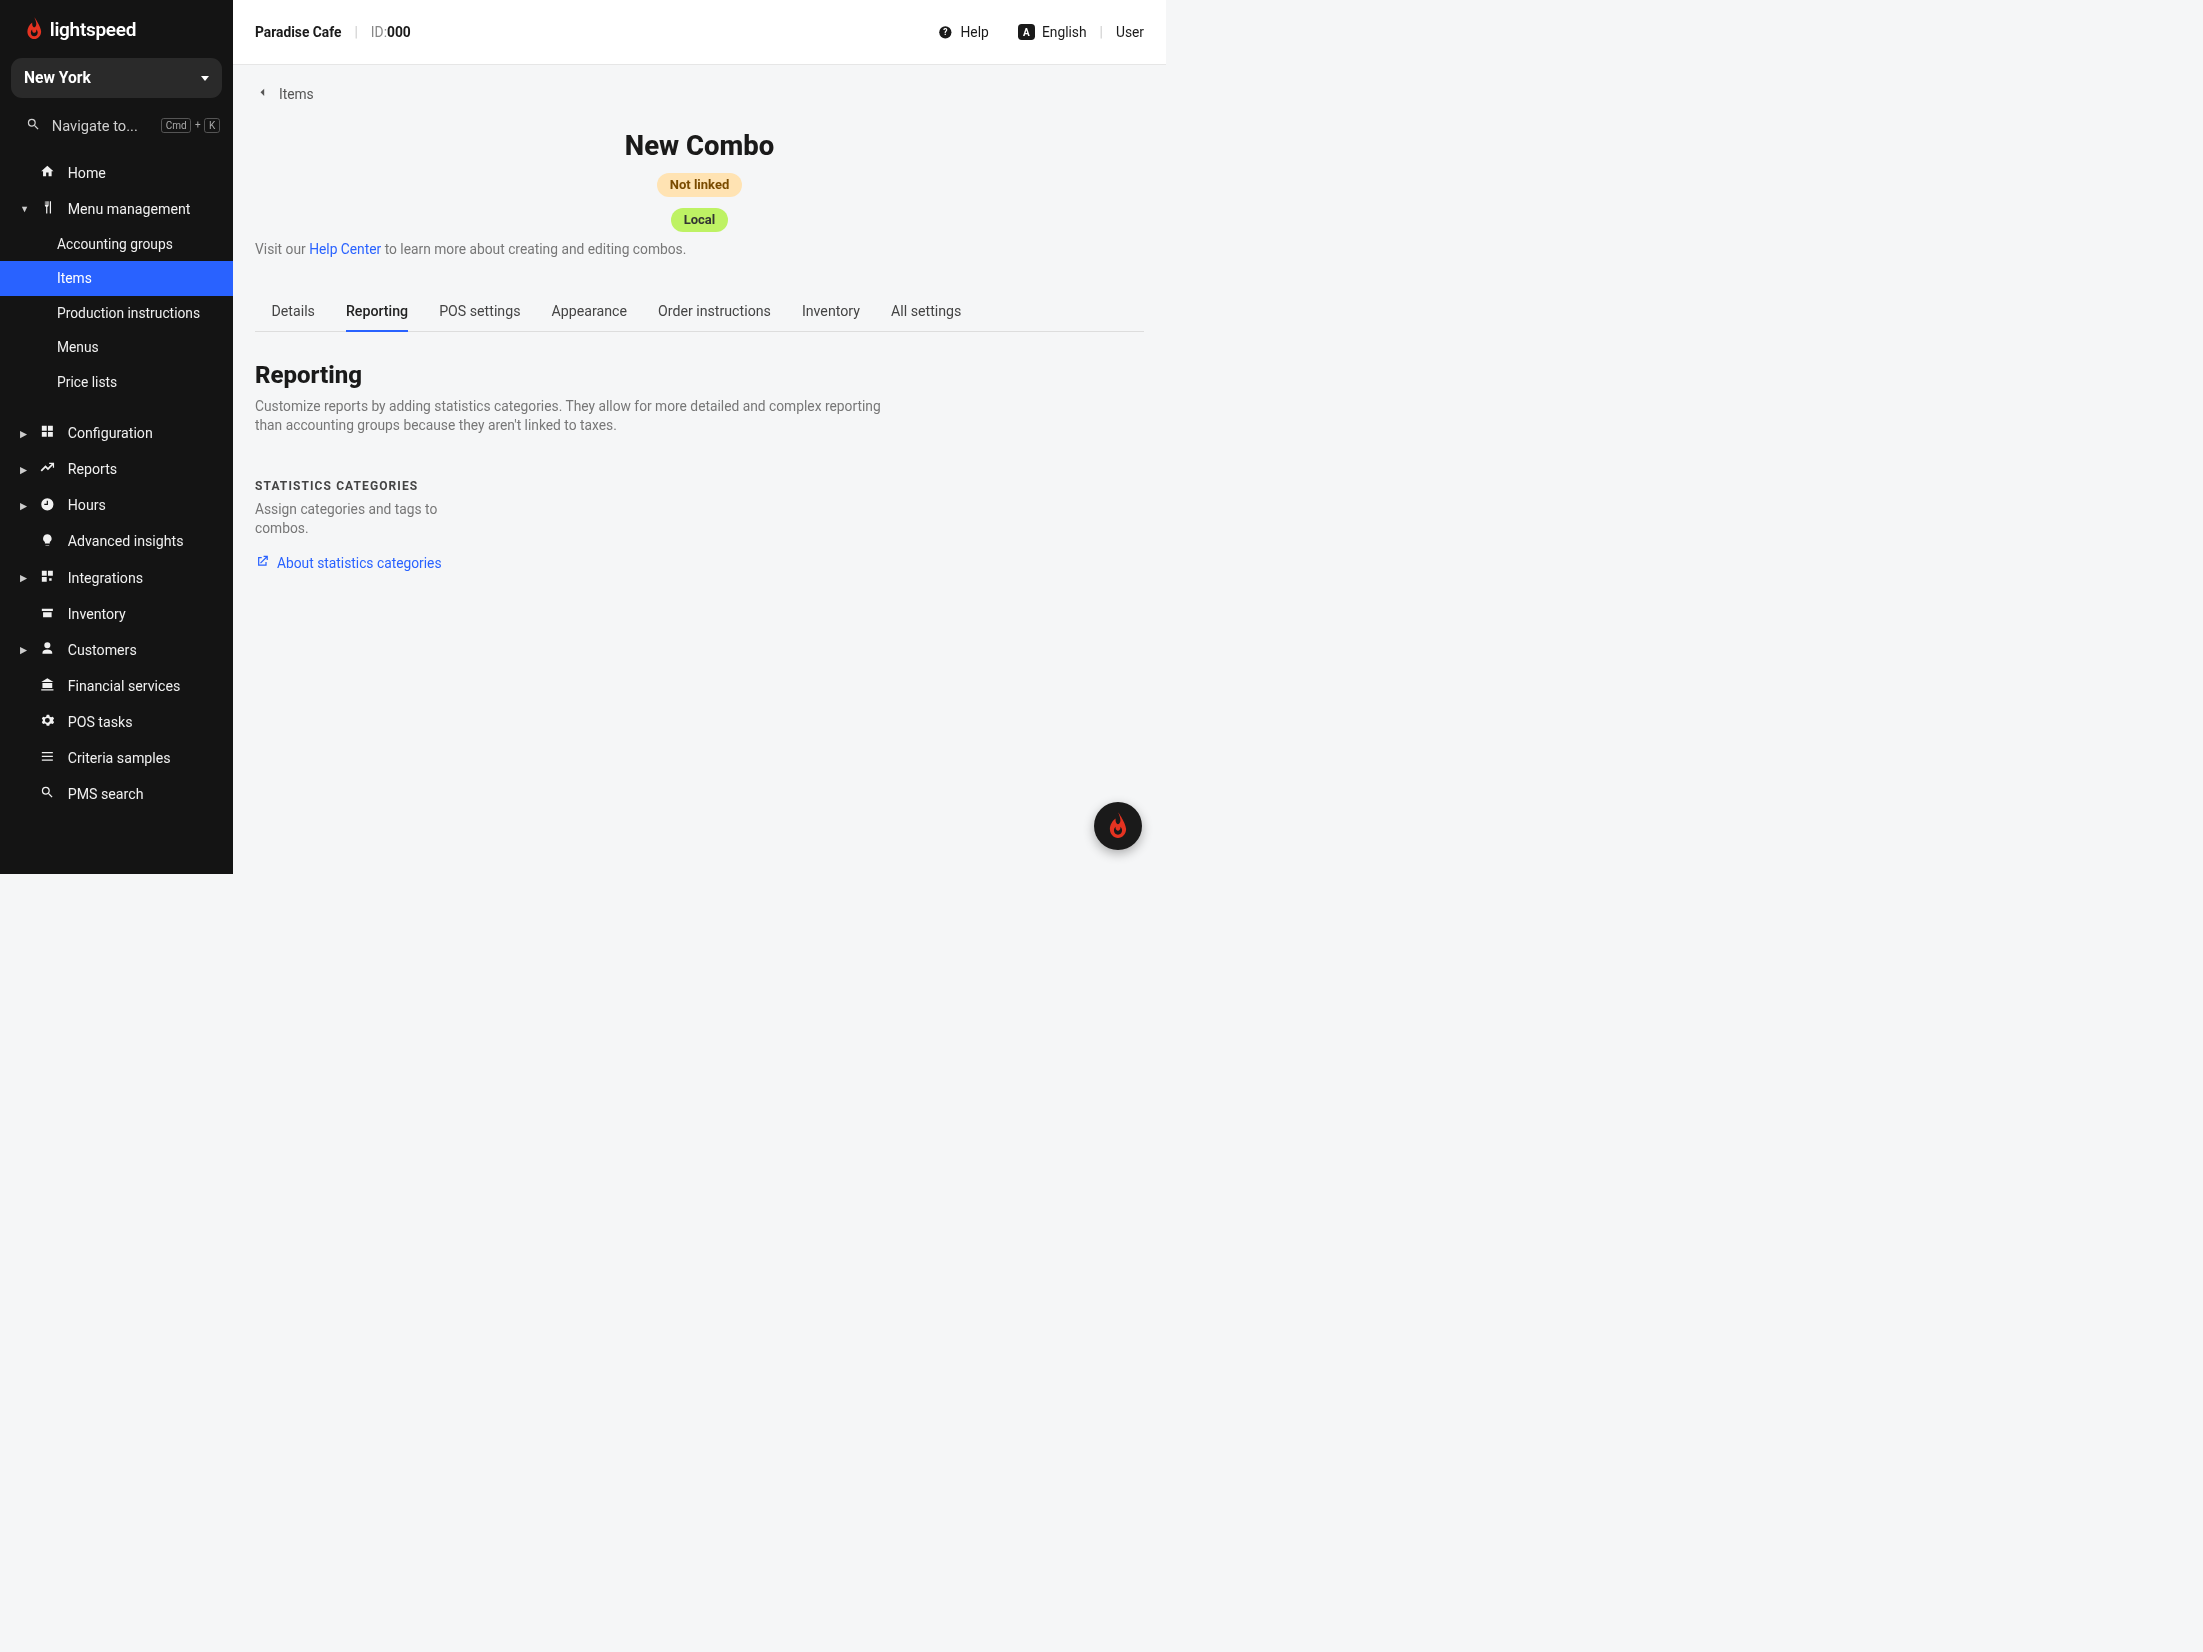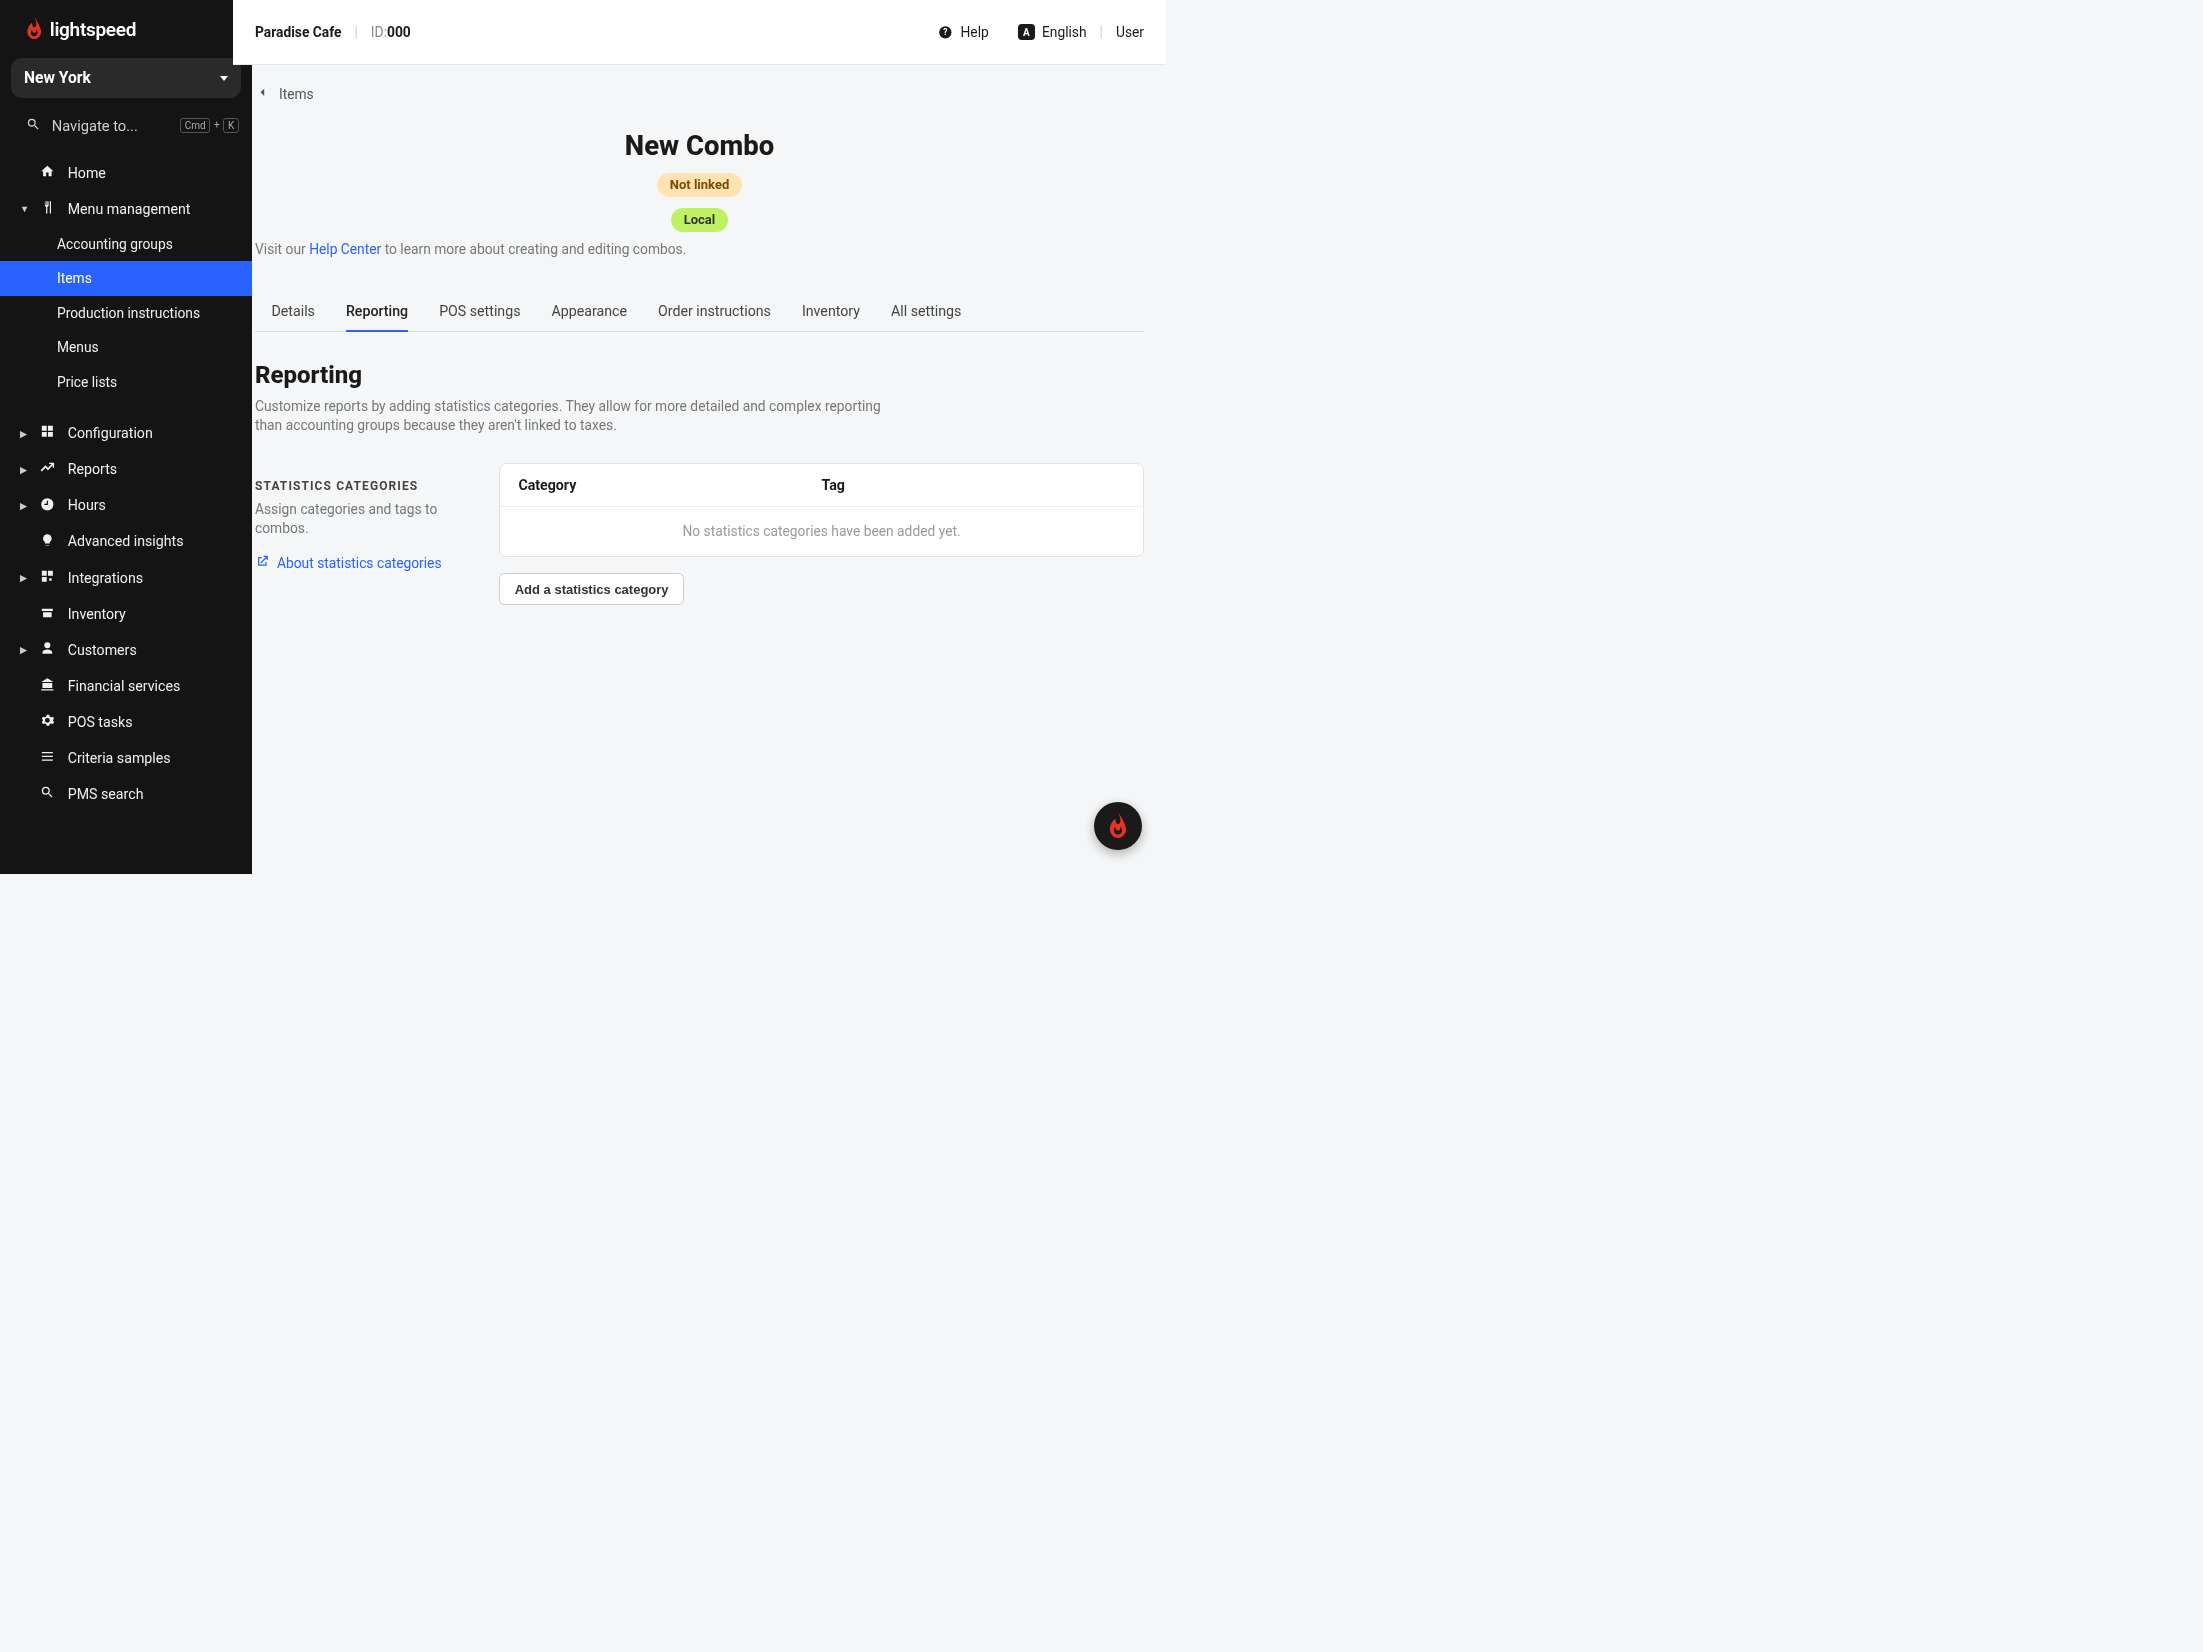--- a/index.html
+++ b/index.html
@@ -11,21 +11,21 @@
   width: 1166px;
   height: 874px;
   overflow: hidden;
   position: relative;
 }
 
 
 .sidebar {
   position: absolute;
   left: 0; top: 0;
-  width: 252px;
+  width: 233px;
   height: 100%;
   background: #141414;
   color: #fff;
   display: flex;
   flex-direction: column;
 }
 .logo-row {
   display: flex;
   align-items: center;
   gap: 7.3px;
@@ -390,30 +390,20 @@
         <div class="side-col">
           <div class="label-caps">STATISTICS CATEGORIES</div>
           <div class="side-desc">Assign categories and tags to combos.</div>
           <div class="link-ext">
             <span><svg class="icon-svg" viewBox="0 0 24 24" fill="#2962ff">
                   <path d="M14 3h7v7h-2V6.41l-9.29 9.3-1.42-1.42 9.3-9.29H14V3zM5 5h6v2H7v10h10v-4h2v6H5V5z"></path>
                 </svg></span>
             <span>About statistics categories</span>
           </div>
         </div>
-        <div class="main-col">
-          <div class="table-card">
-            <div class="table-head">
-              <div class="th-cat">Category</div>
-              <div class="th-tag">Tag</div>
-            </div>
-            <div class="table-empty">No statistics categories have been added yet.</div>
-          </div>
-          <button class="add-btn">Add a statistics category</button>
-        </div>
       </div>
     </div>
   </div>
 </div>
 
 <div class="fab">
   <span>
     <svg viewBox="0 0 24 32" fill="currentColor">
         <path d="M12 0c0 0 3 6 3 10c0 3-2 5-3 5s-3-2-3-5c0-1 0-2 0-2C5 11 2 16 2 21c0 6 4.5 11 10 11s10-5 10-11C22 14 12 0 12 0zM12 28c-3 0-5-2.5-5-5.5c0-2 1-3.5 2-4.5c0 0 0 1 0 1.5c0 2 1.5 3.5 3 3.5s3-1.5 3-3.5c0-.5 0-1.5 0-1.5c1 1 2 2.5 2 4.5C17 25.5 15 28 12 28z"></path>
       </svg>

